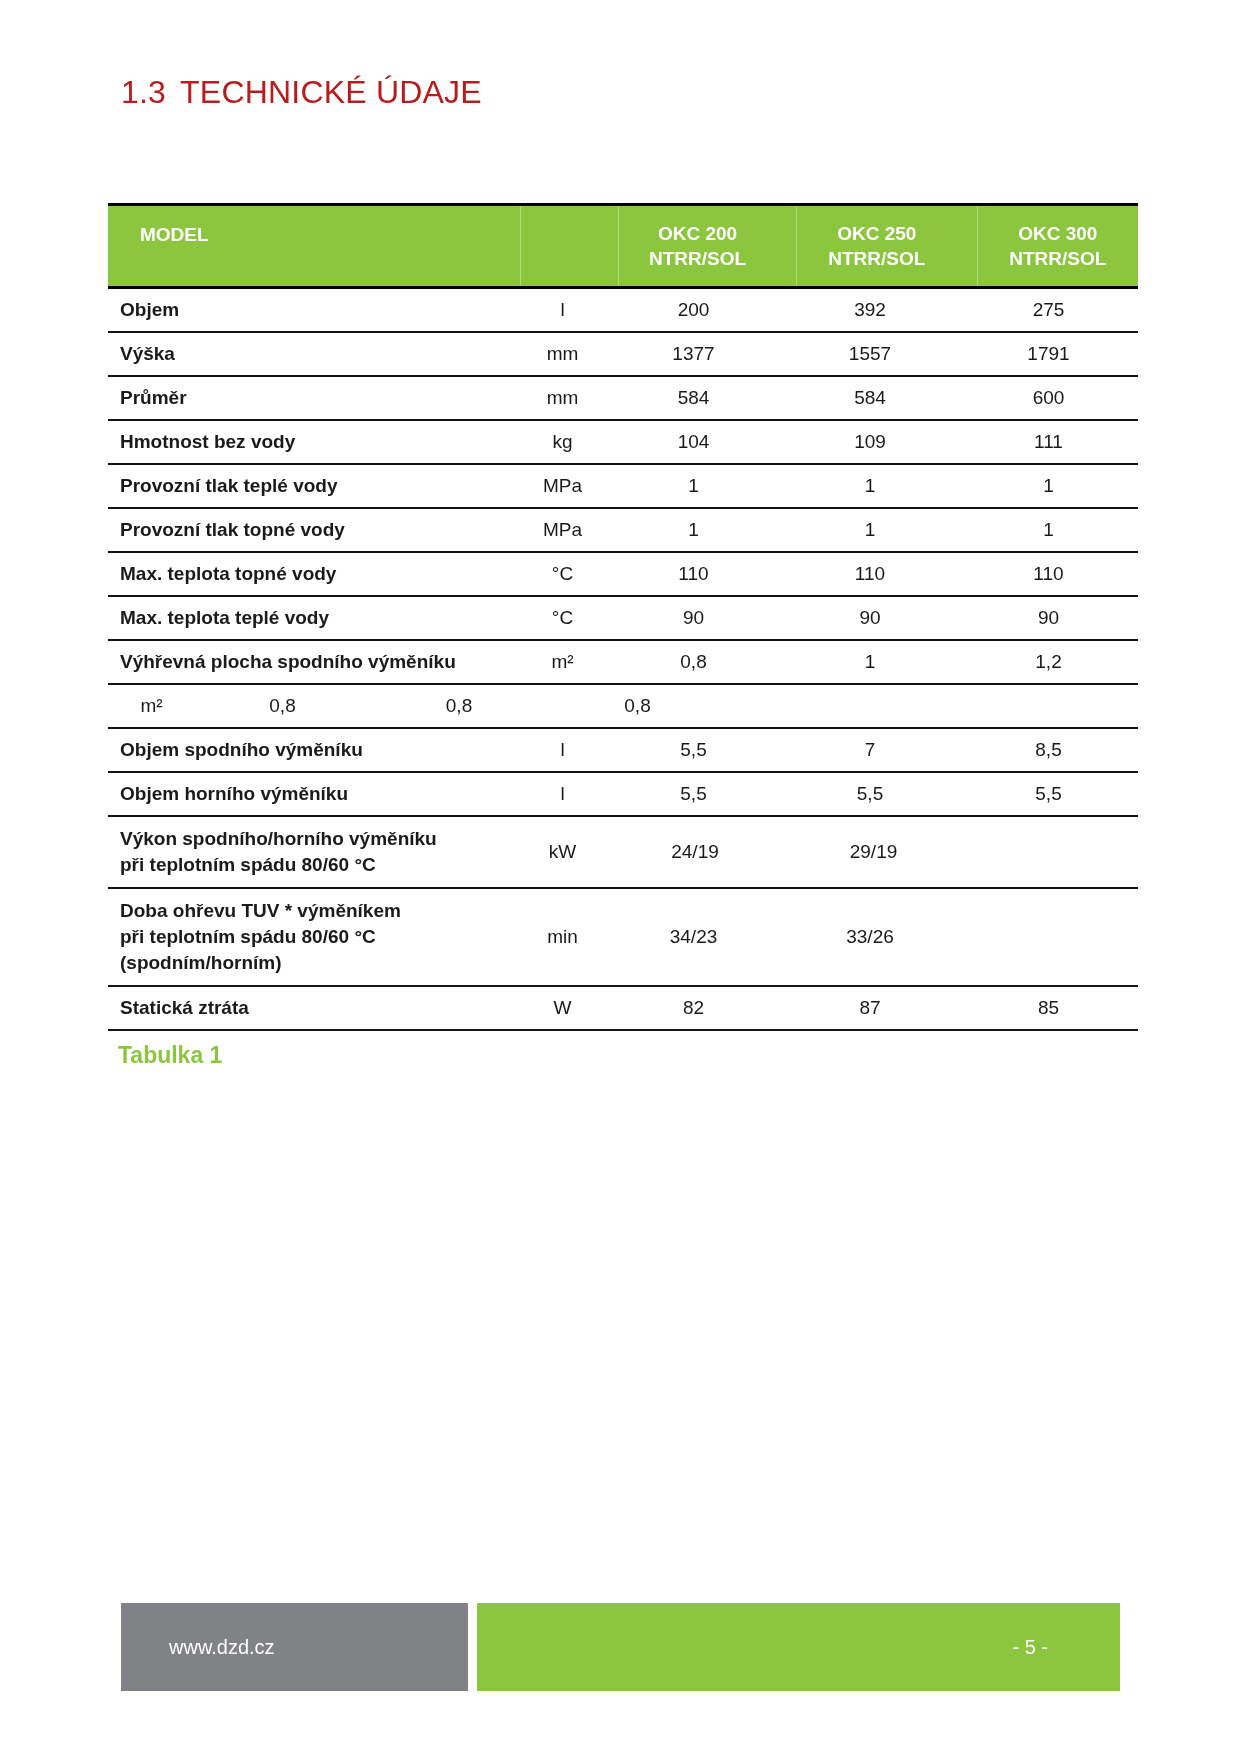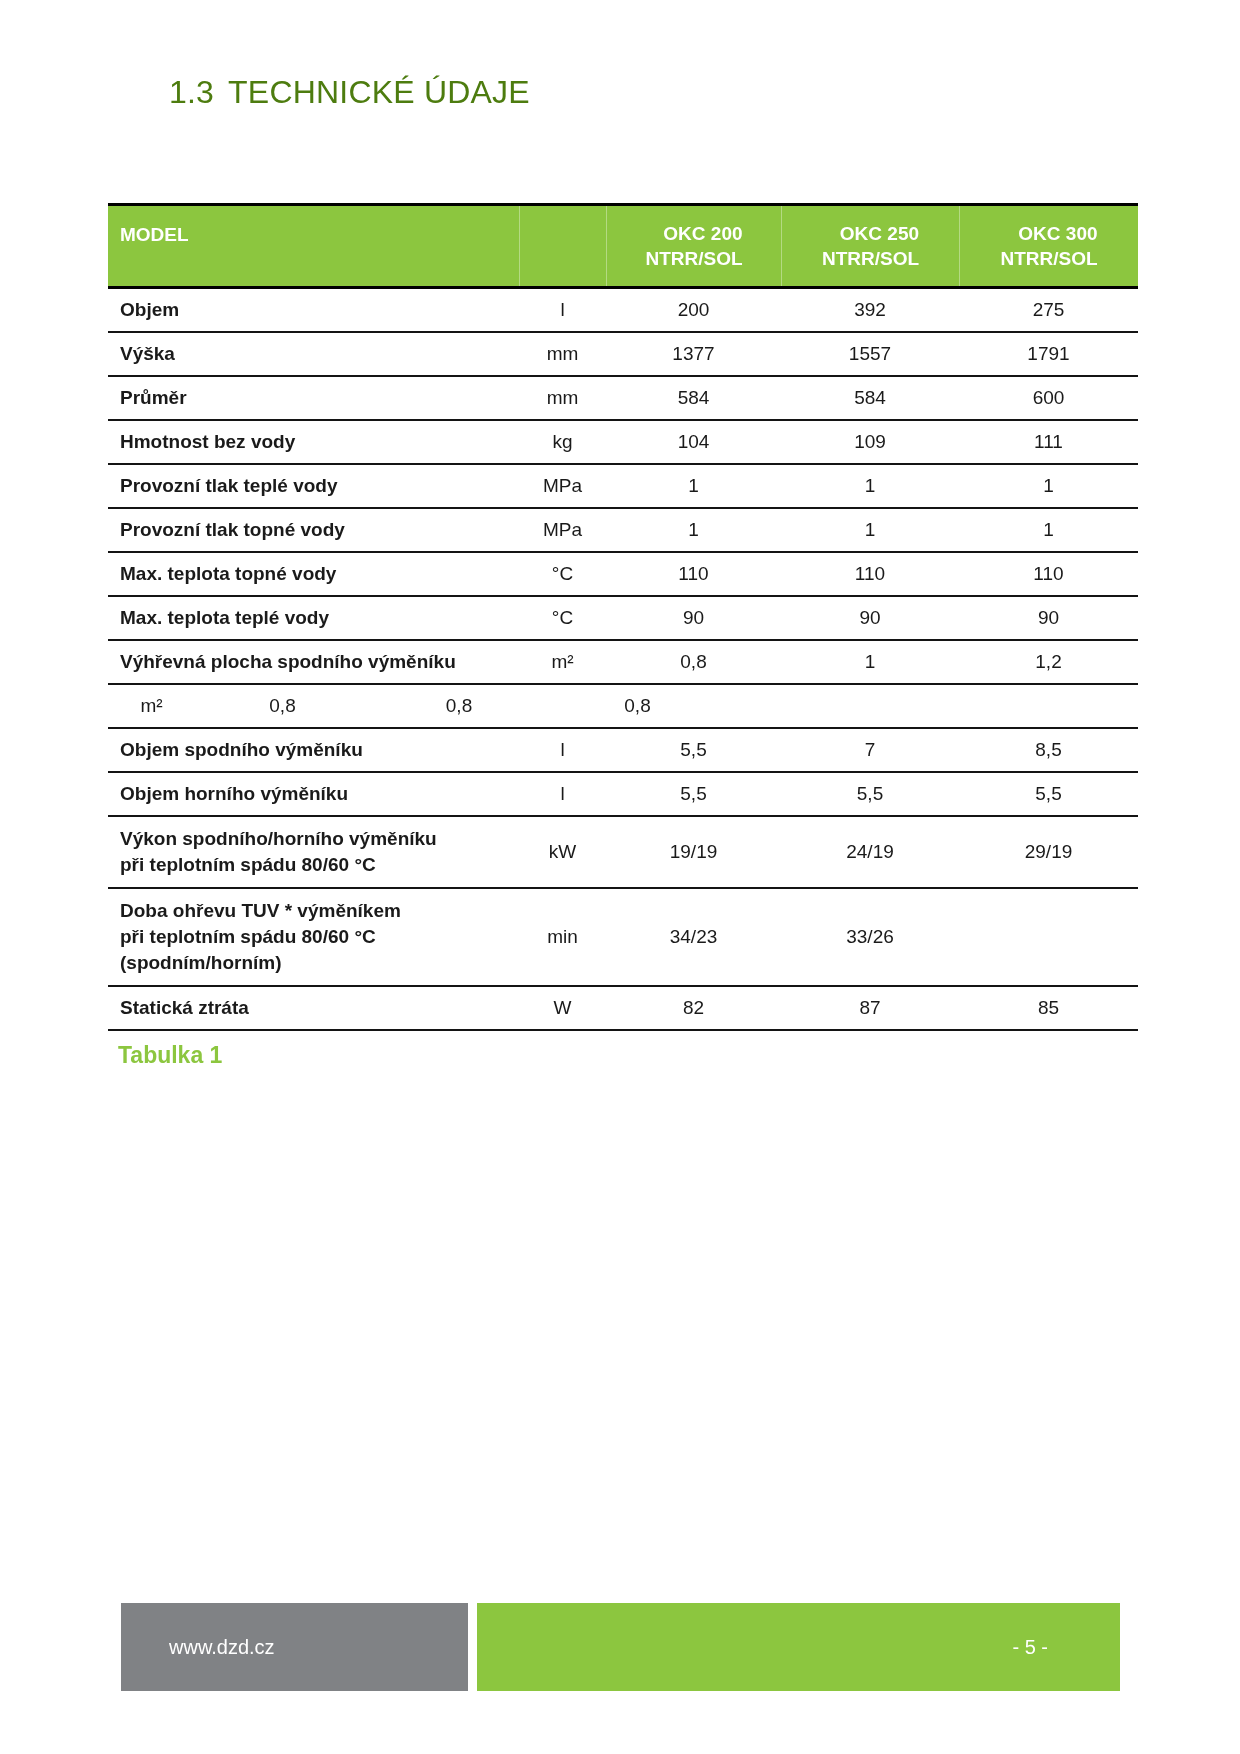--- a/index.html
+++ b/index.html
@@ -14,23 +14,22 @@
     width:1240px;height:1754px;
     margin:0 auto;
     background:#ffffff;
     font-family:"Liberation Sans", sans-serif;
     color:var(--text);
     overflow:hidden;
   }
   
   .h1{
     position:absolute;left:121px;top:74px;
-    font-size:32px;font-weight:400;color:#4d7c0f;
+    font-size:32px;font-weight:400;color:#b91c1c;
     letter-spacing:0.2px;
-    margin-left:48px;
   }
   .h1 .num{margin-right:14px;}
   .h2{
     position:absolute;left:158px;top:150px;
     font-size:22px;font-weight:400;color:#212121;
   }
   .h2 .num{margin-right:18px;}
 
   
   .ttable{
@@ -40,22 +39,23 @@
   }
   .thead{
     display:flex;
     height:80px;
     background:var(--green);
     border-bottom:3px solid #000;
     color:#fff;font-weight:700;
   }
   .hcell{
     display:flex;align-items:center;justify-content:center;
-    text-align:right;white-space:pre-line;line-height:25px;
+    text-align:center;white-space:pre-line;line-height:25px;
     box-sizing:border-box;
+    margin-left:20px;
   }
   .hcell + .hcell{border-left:1px solid rgba(255,255,255,0.35);}
   .hc-model{width:411px;justify-content:flex-start;align-items:flex-start;
     padding:16px 0 0 12px;}
   .hc-unit{width:87px;}
   .hc-val{width:175px;}
   .hc-val2{width:178px;}
   .hc-val3{width:179px;}
 
   .trow{
@@ -203,21 +203,20 @@
           <div class="tcell c-label">Objem horního výměníku</div>
           <div class="tcell c-unit">l</div>
           <div class="tcell c-v0">5,5</div>
           <div class="tcell c-v1">5,5</div>
           <div class="tcell c-v2">5,5</div>
         </div>
         <div class="trow lines-2">
           <div class="tcell c-label">Výkon spodního/horního výměníku
 při teplotním spádu 80/60 °C</div>
           <div class="tcell c-unit">kW</div>
-          <div class="tcell c-v0">19/19</div>
           <div class="tcell c-v1">24/19</div>
           <div class="tcell c-v2">29/19</div>
         </div>
         <div class="trow lines-3">
           <div class="tcell c-label">Doba ohřevu TUV * výměníkem
 při teplotním spádu 80/60 °C
 (spodním/horním)</div>
           <div class="tcell c-unit">min</div>
           <div class="tcell c-v0">34/23</div>
           <div class="tcell c-v1">33/26</div>

